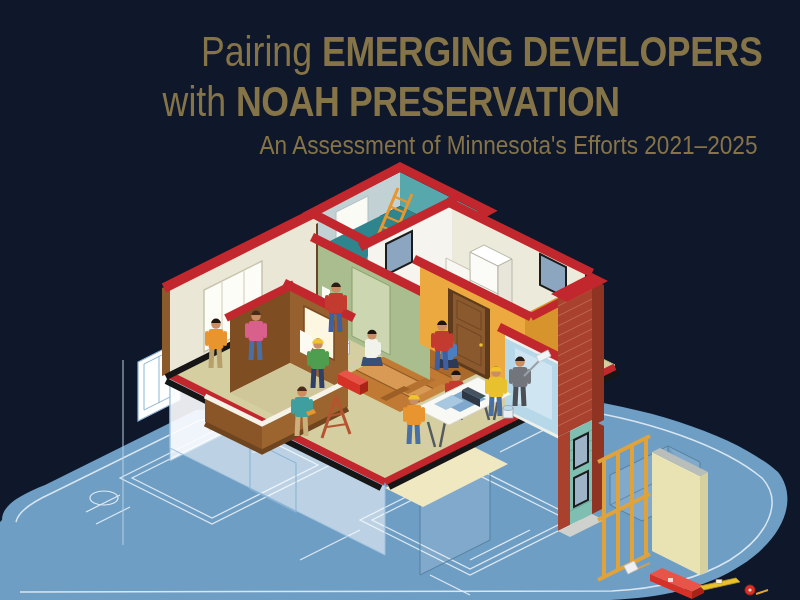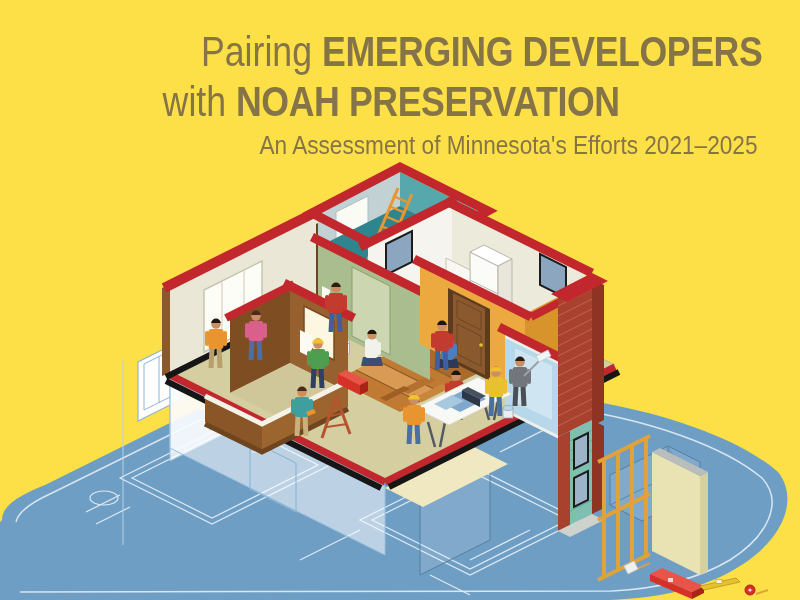--- a/index.html
+++ b/index.html
@@ -1,16 +1,16 @@
 <!DOCTYPE html>
 <html><head>
 <meta charset="utf-8">
 <style>
   html,body{margin:0;padding:0;background:#ffffff;}
-  .page{position:relative;width:800px;height:600px;overflow:hidden;background:#fde047;
+  .page{position:relative;width:800px;height:600px;overflow:hidden;background:#0f172a;
         font-family:"Liberation Sans", sans-serif;}
   .title-block{position:absolute;inset:0;color:#867449;pointer-events:none;}
   .t-line{position:absolute;line-height:1;white-space:nowrap;}
   .t1{right:38px;top:30px;font-size:43px;transform:scaleX(.83);transform-origin:100% 0;}
   .t2{right:180px;top:80px;font-size:43px;transform:scaleX(.83);transform-origin:100% 0;}
   .t-line .light{font-weight:400;}
   .t-line .bold{font-weight:700;letter-spacing:-.5px;}
   .subtitle{position:absolute;right:43px;top:130px;font-size:26px;font-weight:400;
             transform:scaleX(.87);transform-origin:100% 0;white-space:nowrap;}
   svg{position:absolute;left:0;top:0;}

